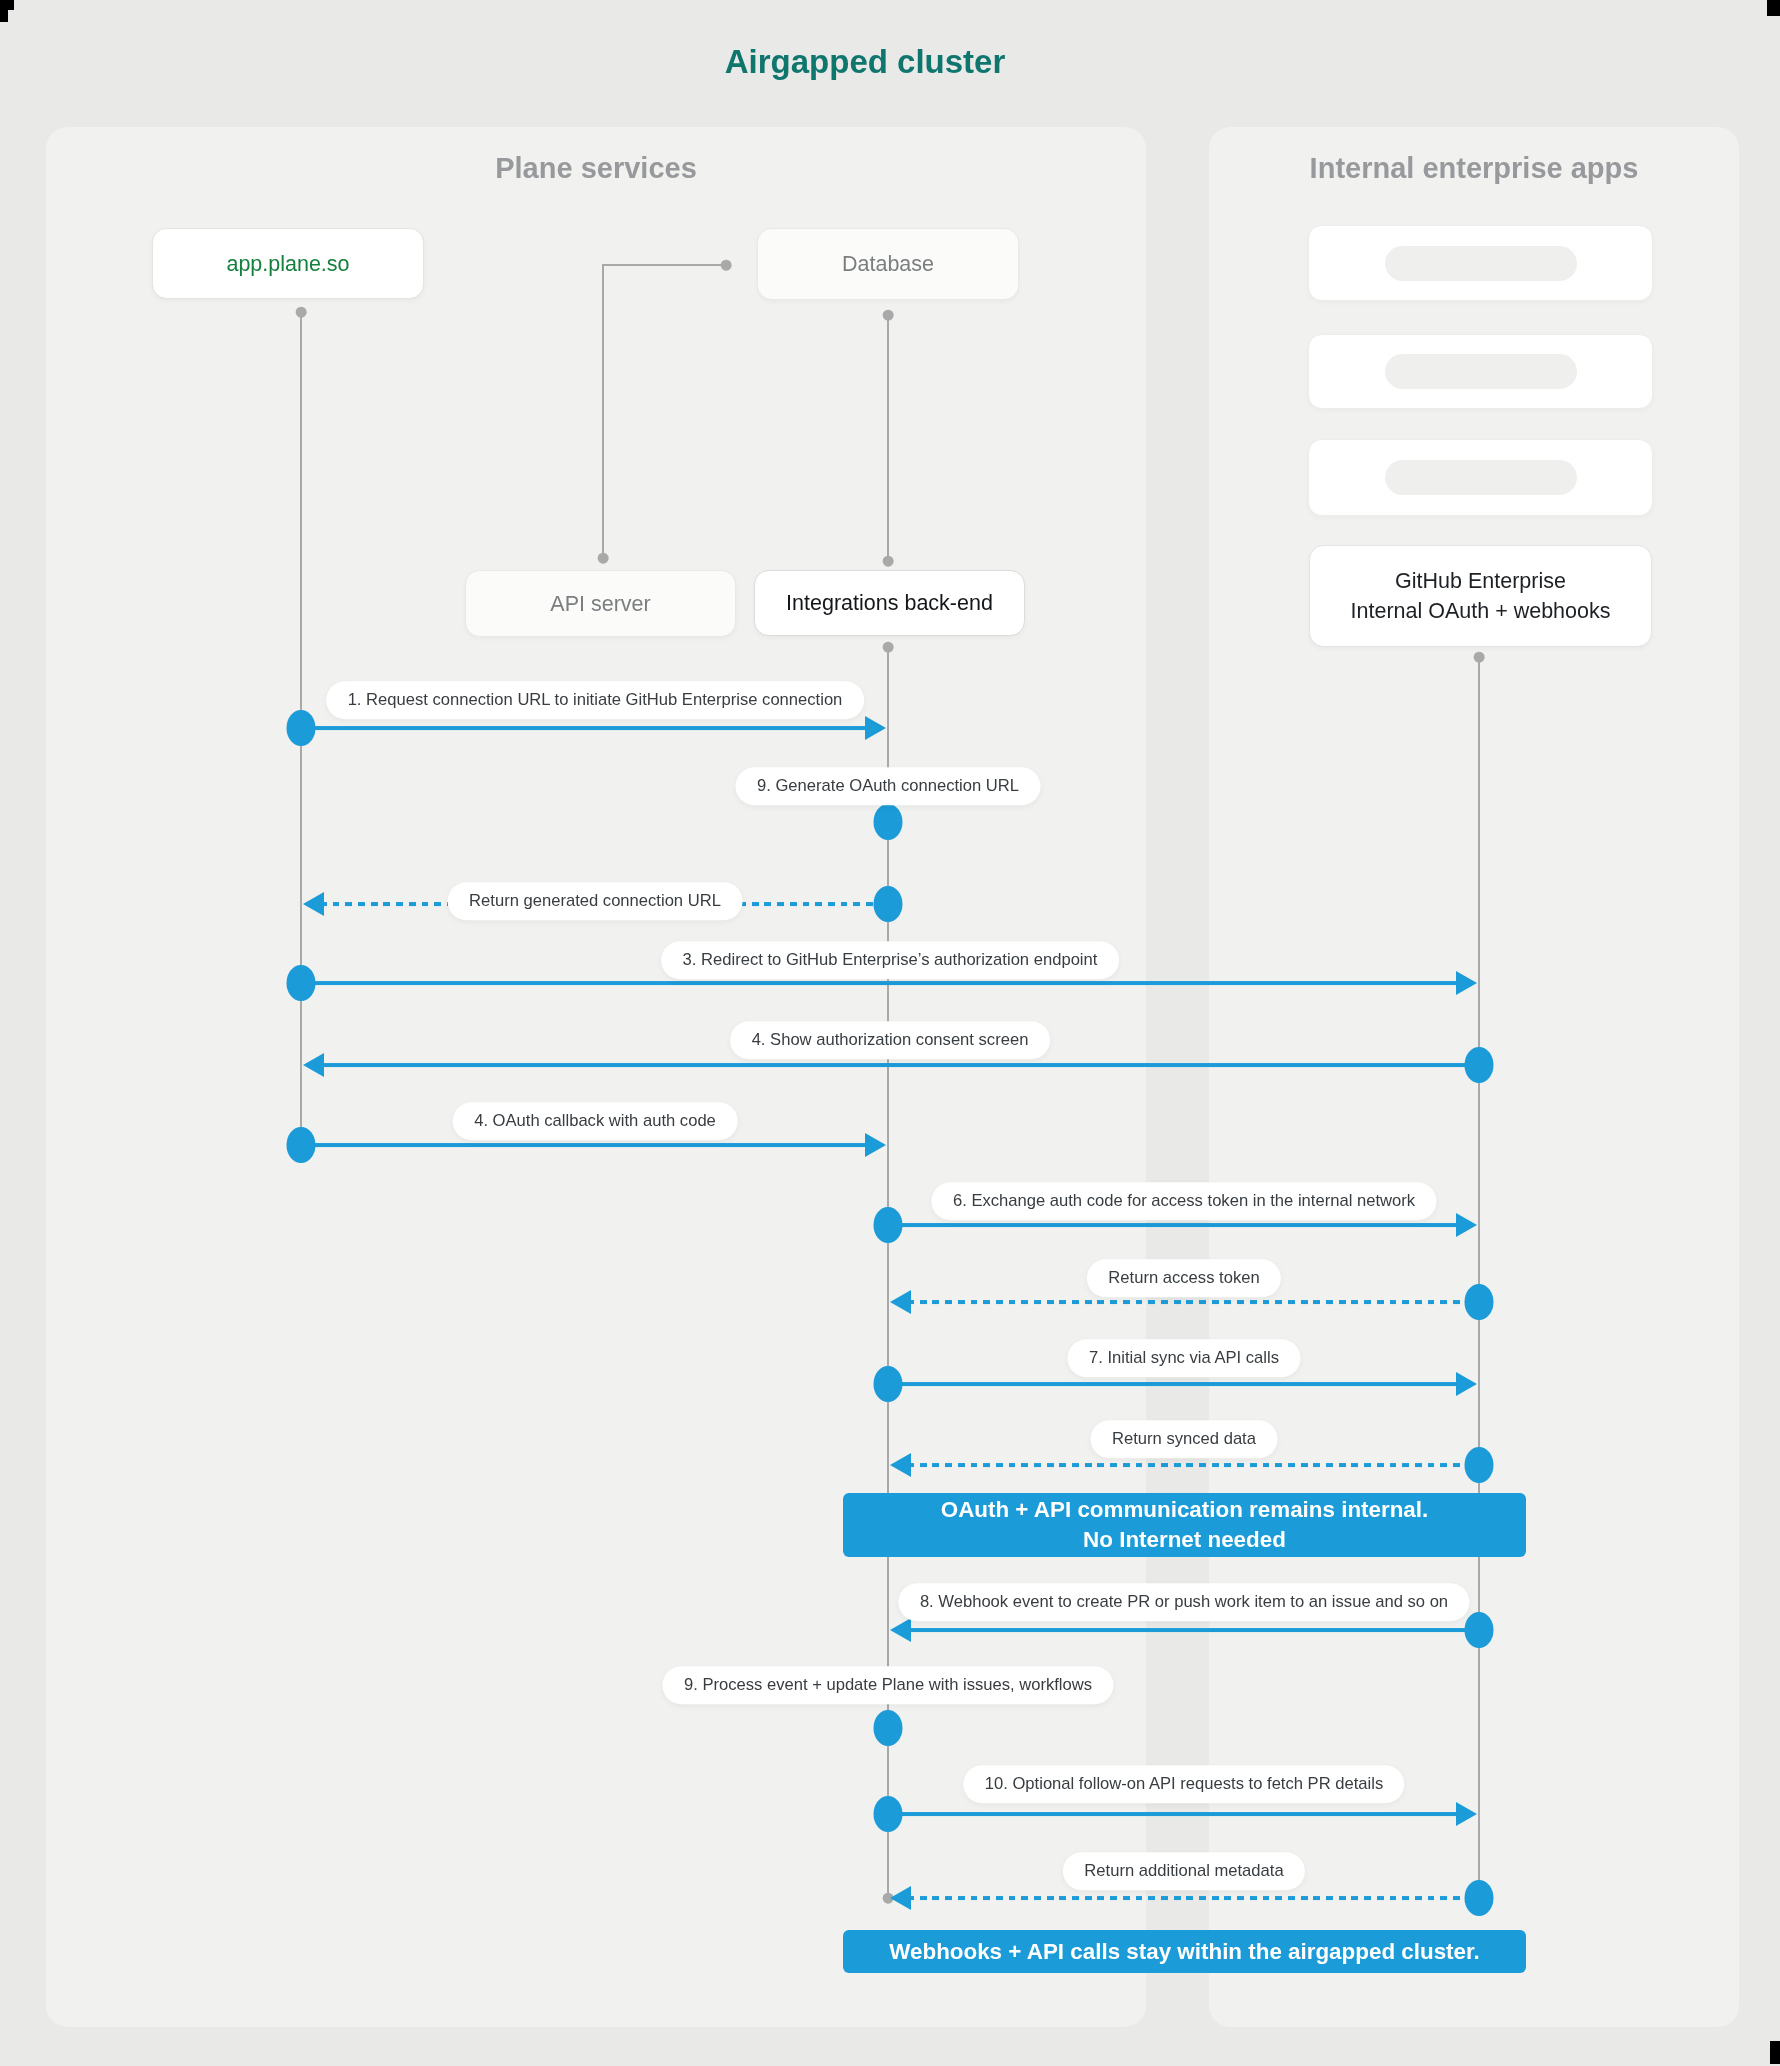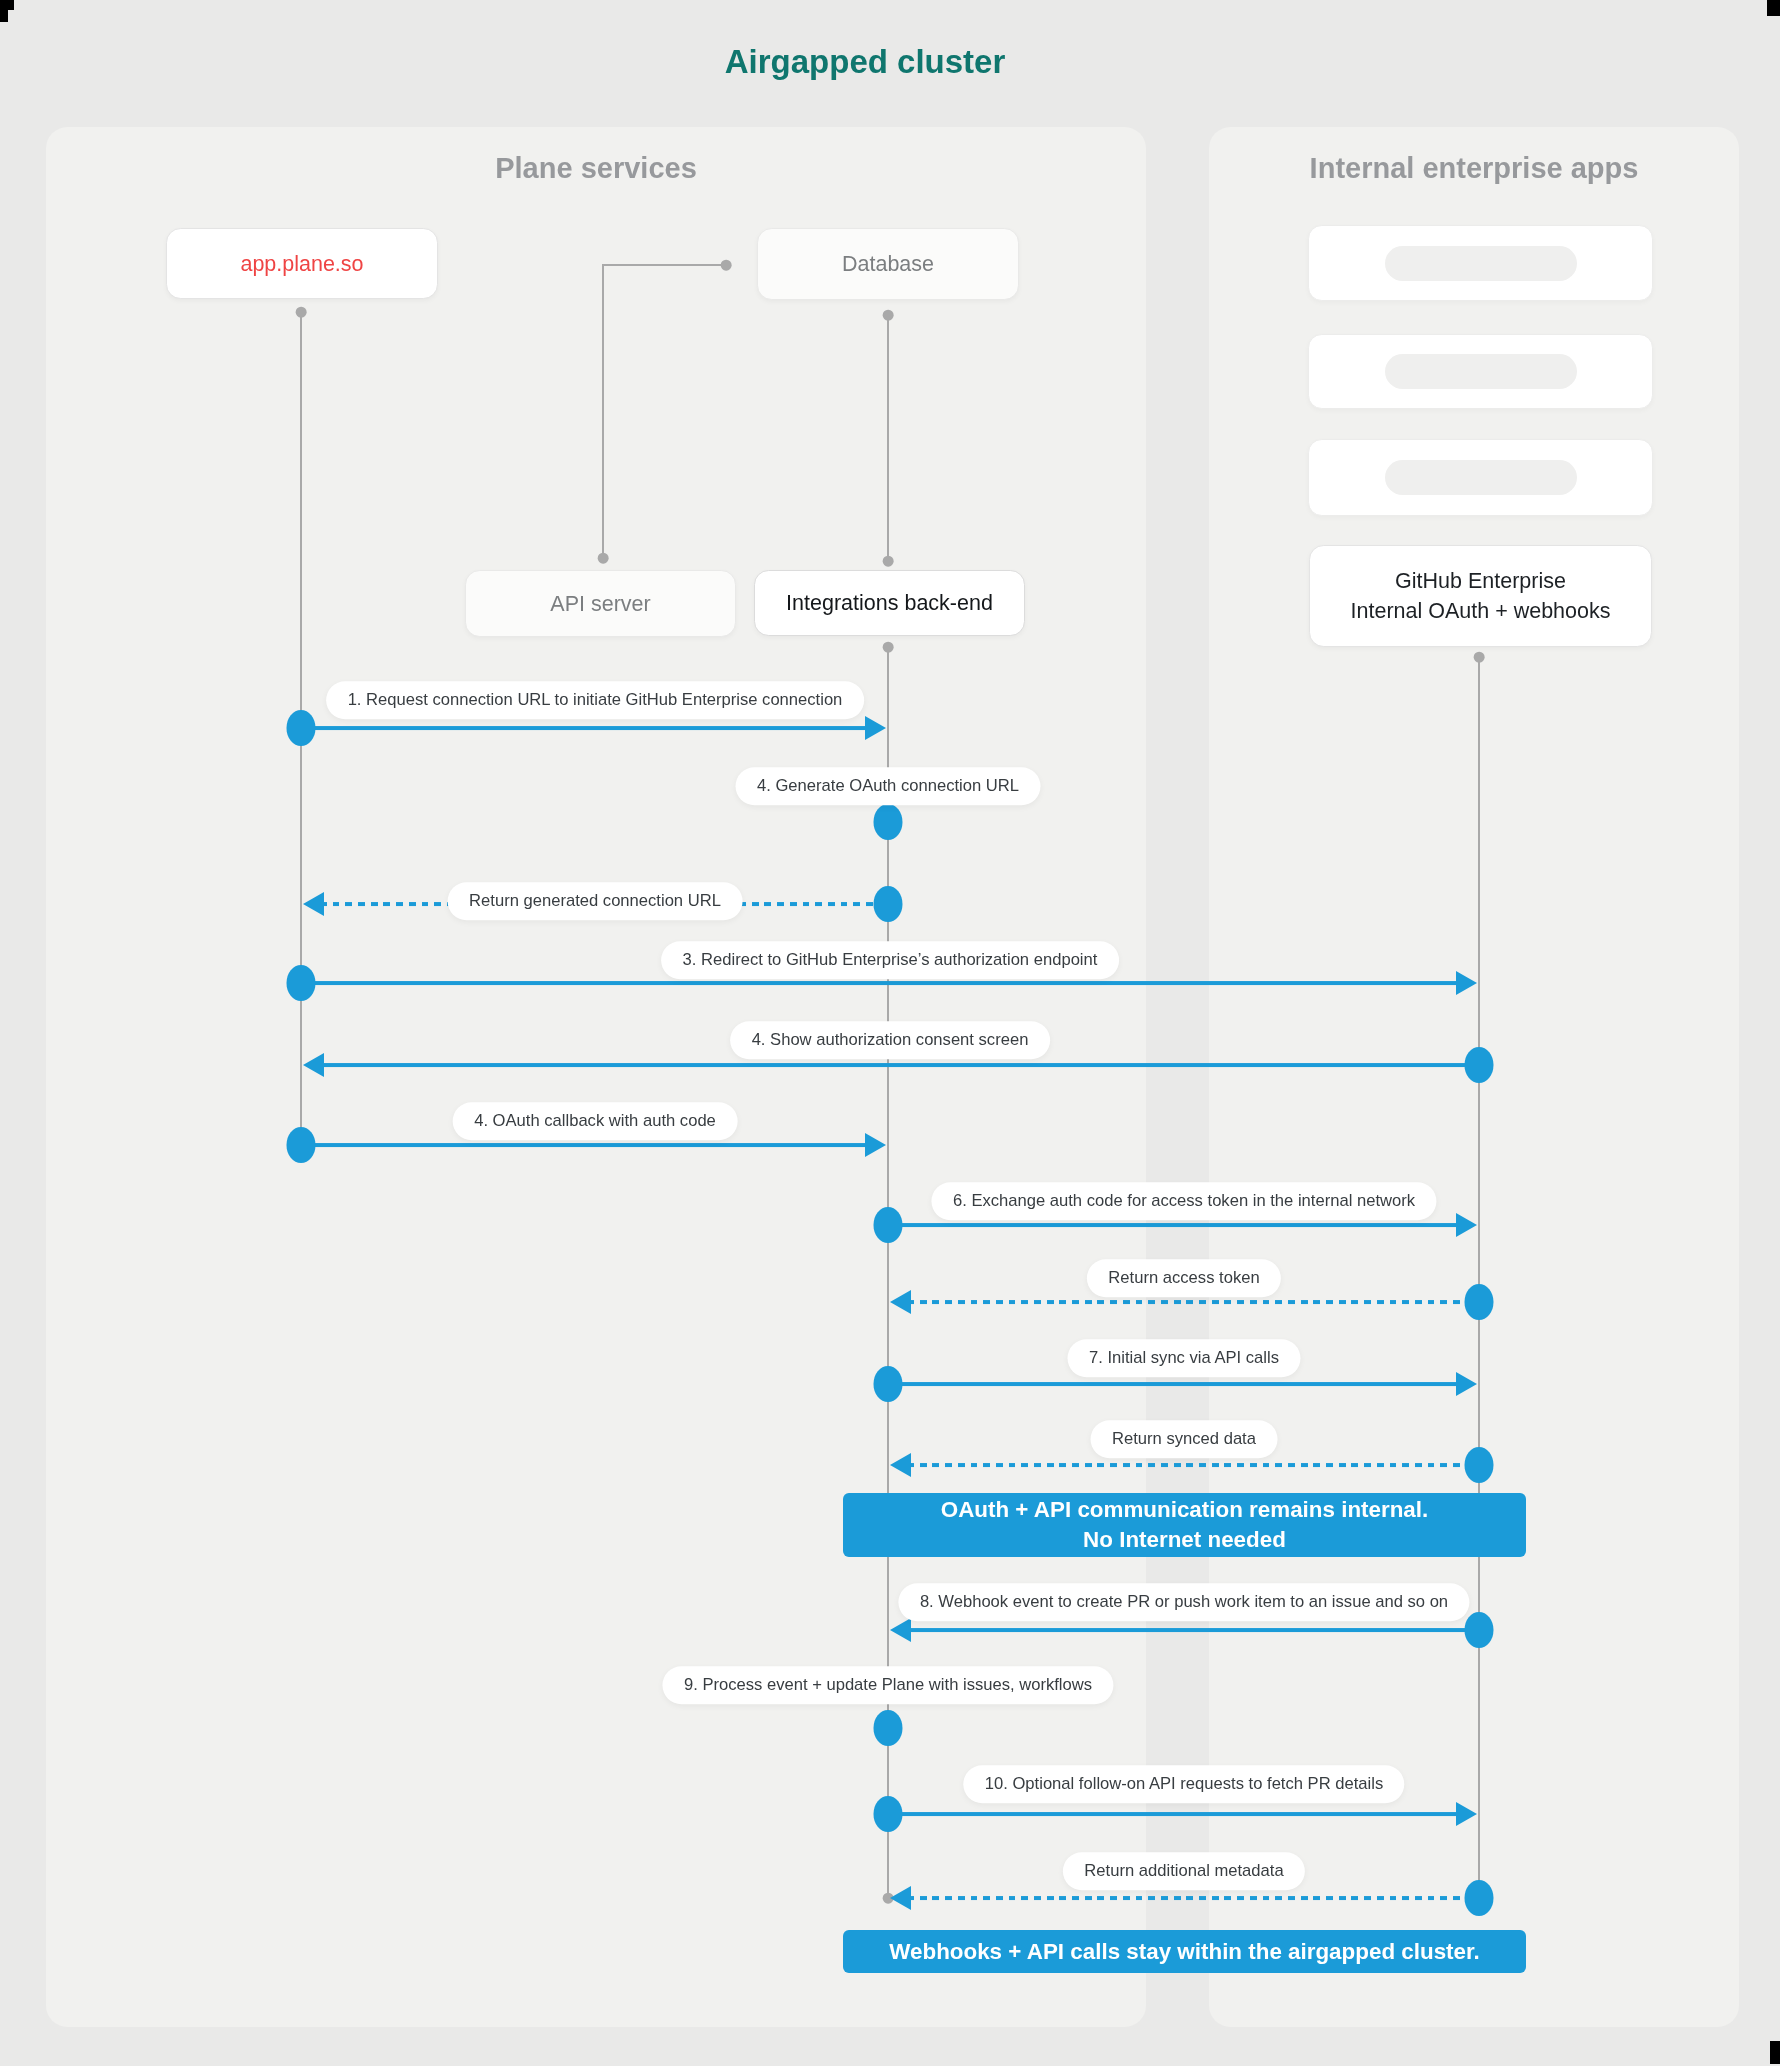--- a/index.html
+++ b/index.html
@@ -69,21 +69,21 @@
   <div class="gdot" style="left:888px;top:315px"></div>
   <div class="gdot" style="left:888px;top:561px"></div>
 
   <div class="lifeline" style="left:887px;top:645px;height:1253px"></div>
   <div class="gdot" style="left:888px;top:647px"></div>
   <div class="gdot" style="left:888px;top:1898px"></div>
 
   <div class="lifeline" style="left:1478px;top:655px;height:1242px"></div>
   <div class="gdot" style="left:1479px;top:657px"></div>
 
-  <div class="node" style="left:166px;top:228px;width:270px;height:69px;color:#ef4444">
+  <div class="node" style="left:152px;top:228px;width:270px;height:69px;color:#15803d">
     <span>app.plane.so</span>
   </div>
   <div class="node muted" style="left:757px;top:228px;width:260px;height:70px">
     <span>Database</span>
   </div>
   <div class="node muted" style="left:465px;top:570px;width:269px;height:65px">
     <span>API server</span>
   </div>
   <div class="node" style="left:754px;top:570px;width:269px;height:64px;border-color:#dcdcdc;color:#14171a">
     <span>Integrations back-end</span>
@@ -104,21 +104,21 @@
     </div>
 
   <div>
     <div class="label-pill" style="left:595px;top:700px">1. Request connection URL to initiate GitHub Enterprise connection</div>
     <div class="mline" style="left:301px;top:728px;width:578px"></div>
     <div class="ahead-r" style="left:865px;top:728px"></div>
     <div class="bdot" style="left:301px;top:728px"></div>
   </div>
 
   <div>
-    <div class="label-pill" style="left:888px;top:786px">4. Generate OAuth connection URL</div>
+    <div class="label-pill" style="left:888px;top:786px">9. Generate OAuth connection URL</div>
     <div class="bdot" style="left:888px;top:822px"></div>
   </div>
 
   <div>
     <div class="label-pill" style="left:595px;top:901px">Return generated connection URL</div>
     <div class="mline dashed" style="left:320px;top:904px;width:569px"></div>
     <div class="ahead-l" style="left:303px;top:904px"></div>
     <div class="bdot" style="left:888px;top:904px"></div>
   </div>
 

